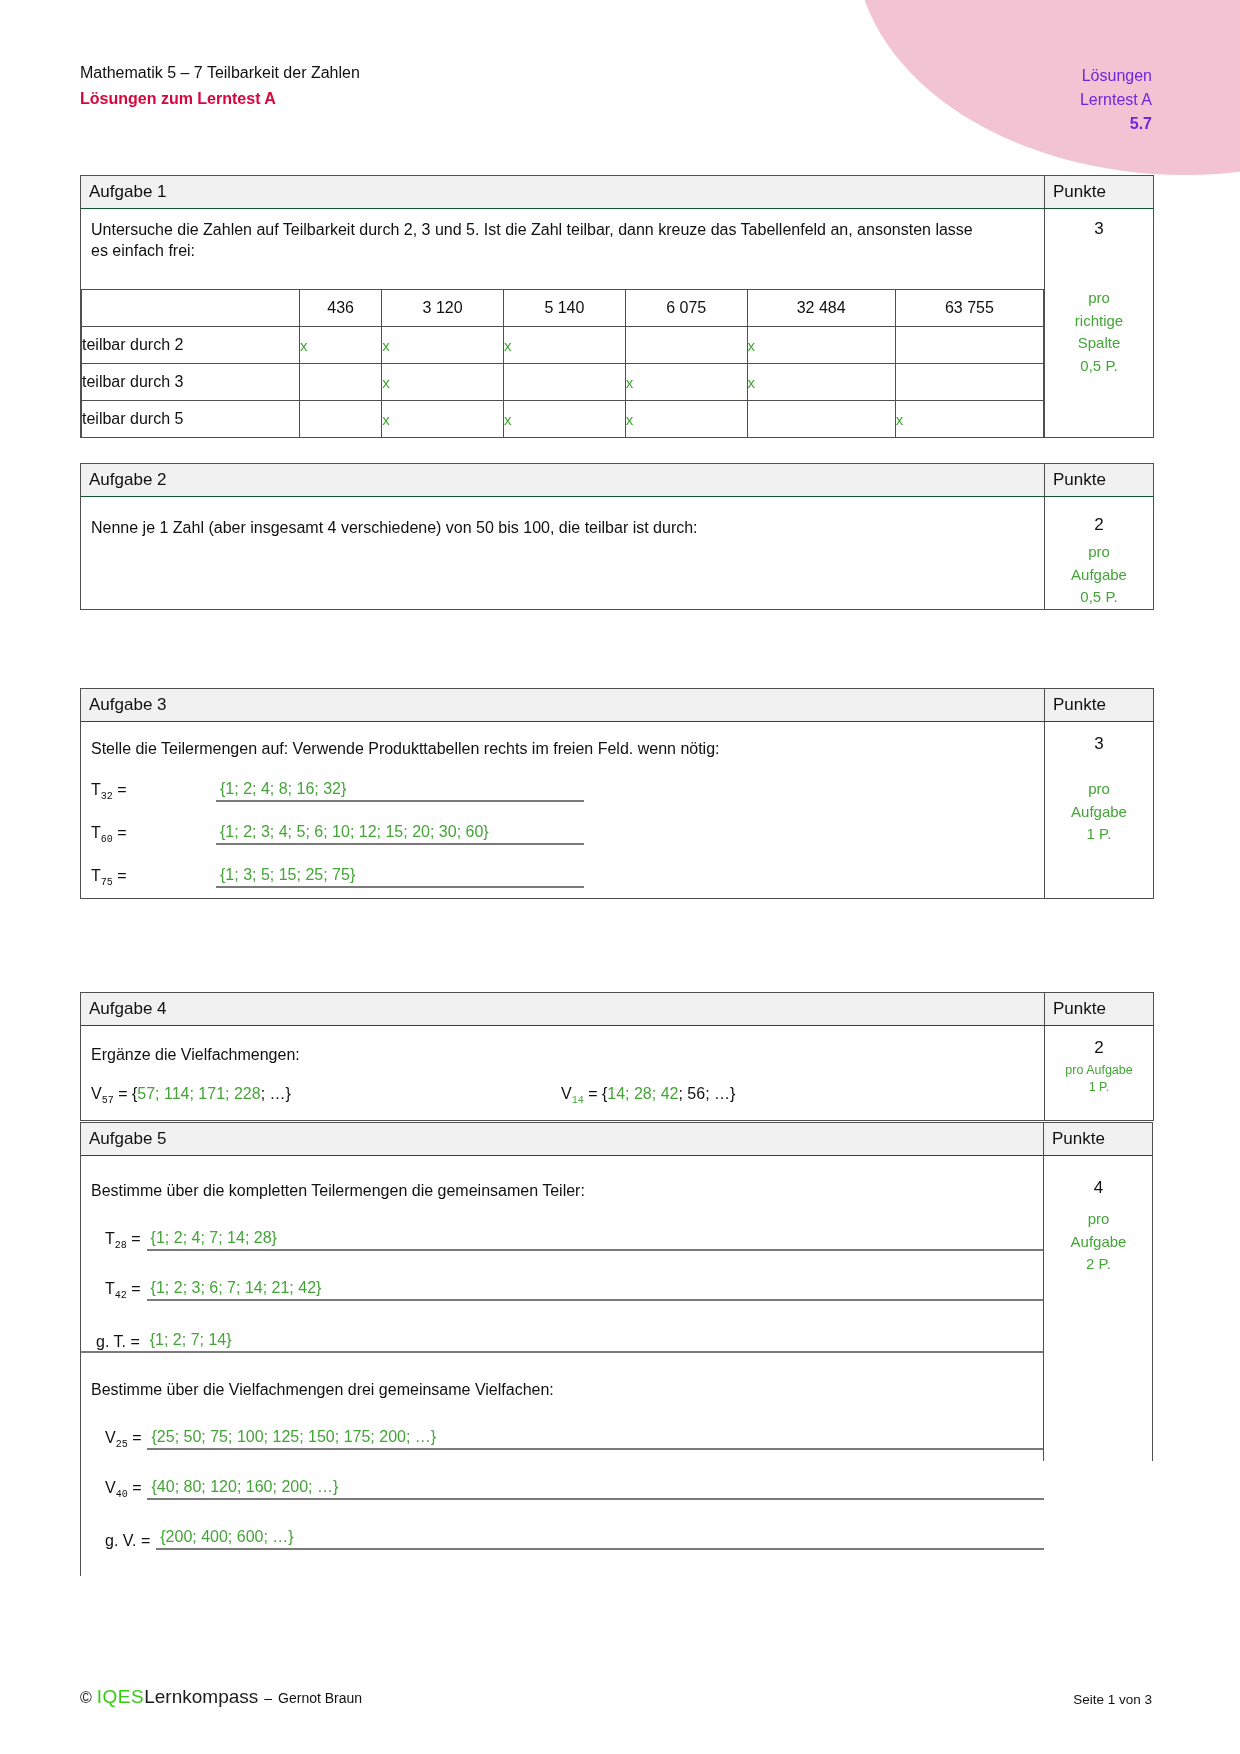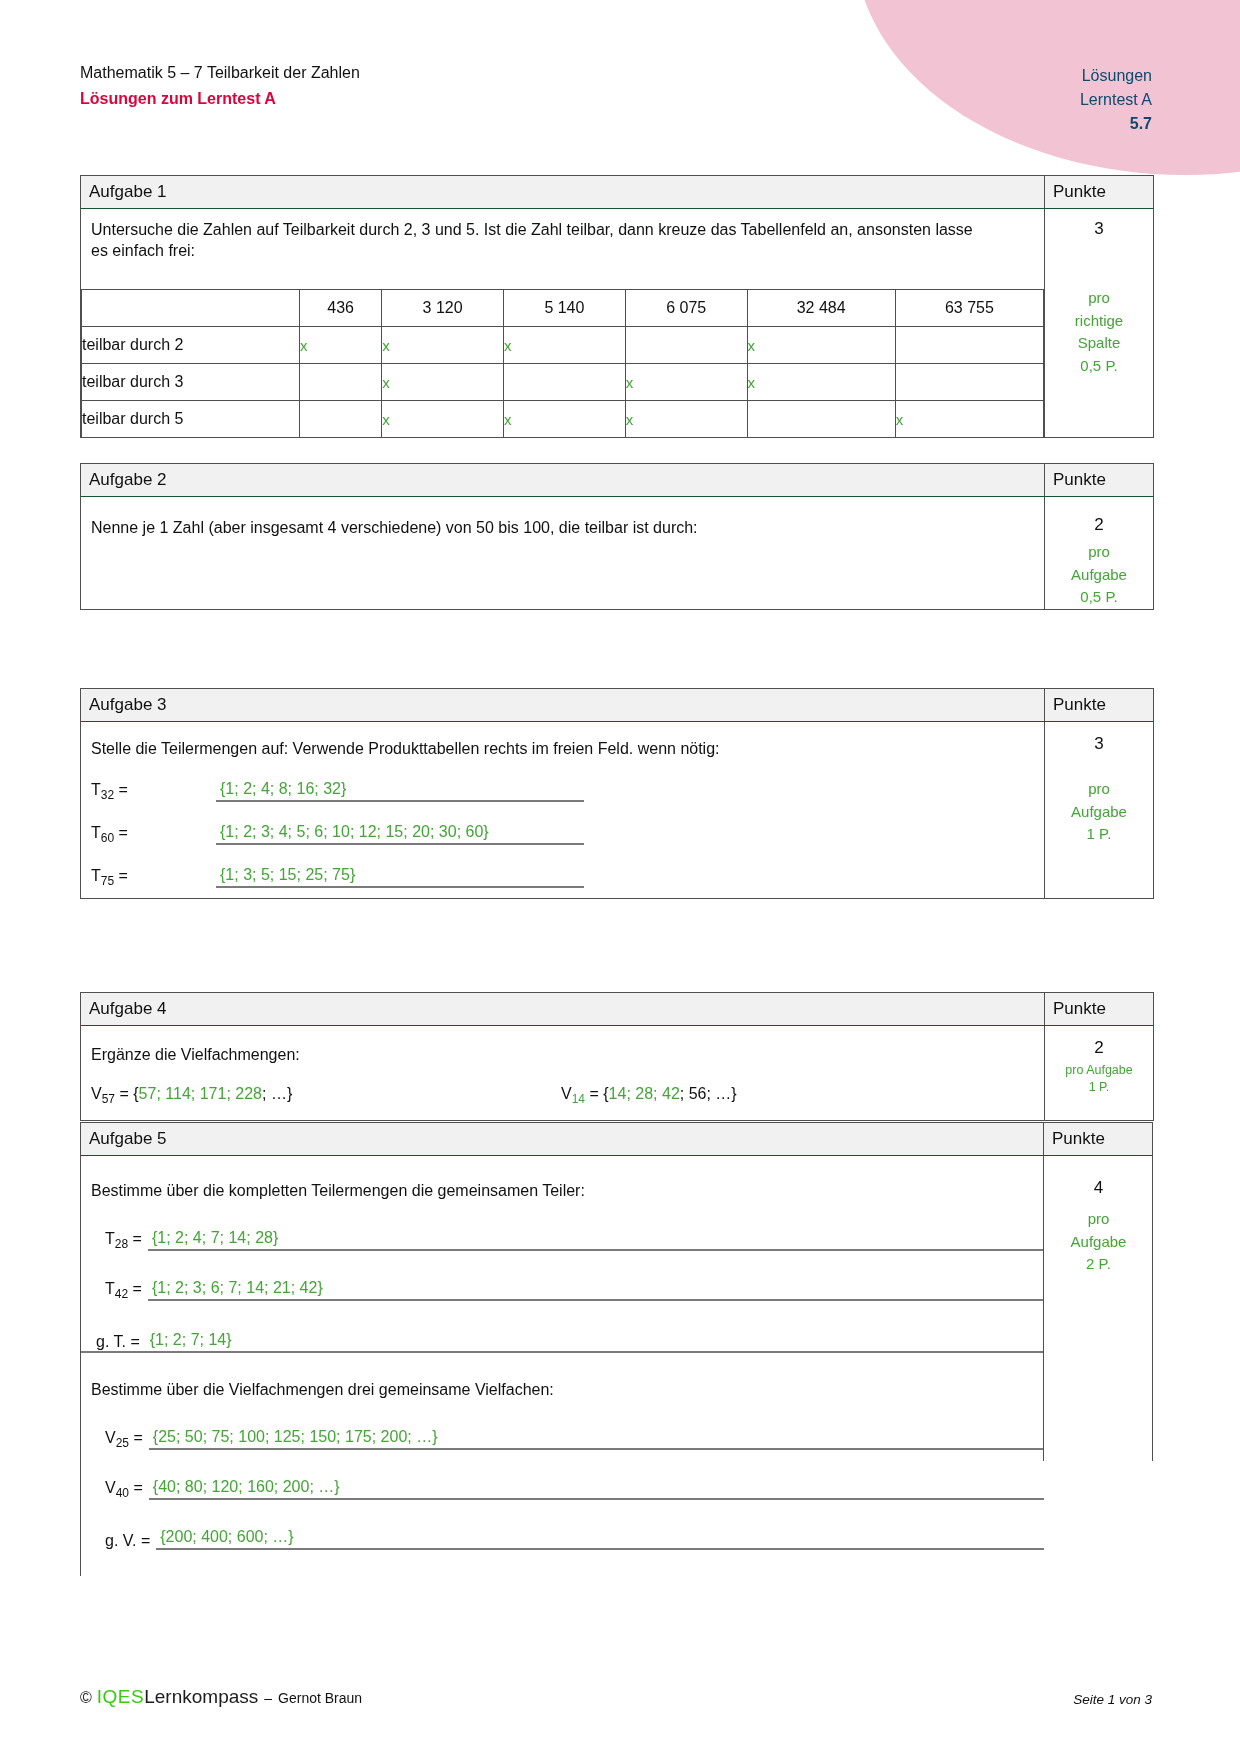--- a/index.html
+++ b/index.html
@@ -13,21 +13,21 @@
     color:#111;
     margin:0 auto;
   }
   
   .blob{
     position:absolute;left:855px;top:-285px;width:660px;height:460px;
     background:#f2c3d3;border-radius:50%;
   }
   .corner-text{
     position:absolute;top:64px;right:88px;
-    text-align:right;font-size:16px;line-height:1.5;color:#0c4a6e;
+    text-align:right;font-size:16px;line-height:1.5;color:#6d28d9;
   }
   .corner-text .b{font-weight:bold;}
   
   .doc-header{position:absolute;left:80px;top:62px;font-size:16px;line-height:1.35;}
   .doc-header .sub{color:#d8063c;font-weight:bold;margin-top:4px;}
   
   .block{
     position:absolute;left:80px;width:1072px;
     display:grid;grid-template-columns:1fr 109px;grid-template-rows:33px auto;
     border:1px solid #4f4f4f;background:#fff;
@@ -37,21 +37,21 @@
     font-size:17px;display:flex;align-items:center;padding-left:8px;
   }
   .hd.right,.bd.right{border-left:1px solid #4f4f4f;}
   .bd{font-size:16px;}
   .bd.right{display:flex;flex-direction:column;align-items:center;text-align:center;}
   .points-val{font-size:17px;}
   .note{color:#43a536;font-size:15px;line-height:1.5;}
   .note.small{font-size:12.5px;line-height:1.35;}
   .instr{margin:10px 60px 0 10px;line-height:1.32;}
   .green{color:#43a536;}
-  sub{font-size:12px;}
+  sub{font-size:10px;font-family:Liberation Mono, monospace;}
   
   table.div-table{border-collapse:collapse;width:100%;margin-top:28px;margin-bottom:-1px;}
   table.div-table td,table.div-table th{
     border:1px solid #4f4f4f;height:36px;
     font-size:16px;font-weight:normal;padding:0;
   }
   table.div-table .lbl{width:217px;}
   table.div-table .mark{color:#43a536;font-size:15px;}
   
   .blank-row{display:flex;align-items:flex-end;margin:56px 0 0 45px;padding-bottom:26px;}
@@ -81,21 +81,21 @@
   .t5row.full{margin-left:0;padding-left:15px;border-bottom:2px solid #7a7a7a;}
   .t5row.full .ans{border-bottom:none;}
   .t5last{margin-bottom:26px;}
   
   .footer-left{position:absolute;left:80px;top:1686px;display:flex;align-items:baseline;}
   .footer-left .c{font-size:16px;margin-right:5px;color:#222;}
   .footer-left .iqes{font-size:19px;color:#35cc0f;letter-spacing:0.5px;}
   .footer-left .lk{font-size:19px;color:#1c1c1c;}
   .footer-left .dash{font-size:14px;margin:0 6px;}
   .footer-left .auth{font-size:14px;}
-  .footer-right{position:absolute;right:88px;top:1692px;font-size:13.5px;font-style:italic;}
+  .footer-right{position:absolute;right:88px;top:1692px;font-size:13.5px;}
 </style>
 </head>
 <body>
 
 <div class="page">
 
   <div class="blob"></div>
 
   <div class="corner-text">
     <div>Lösungen</div>

